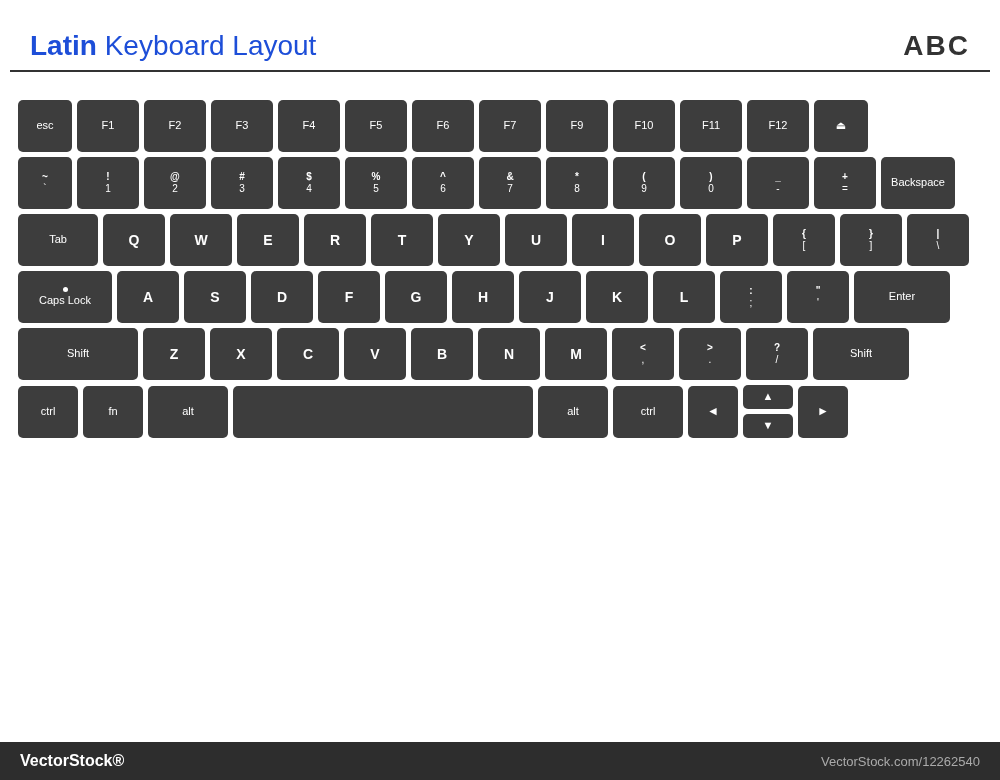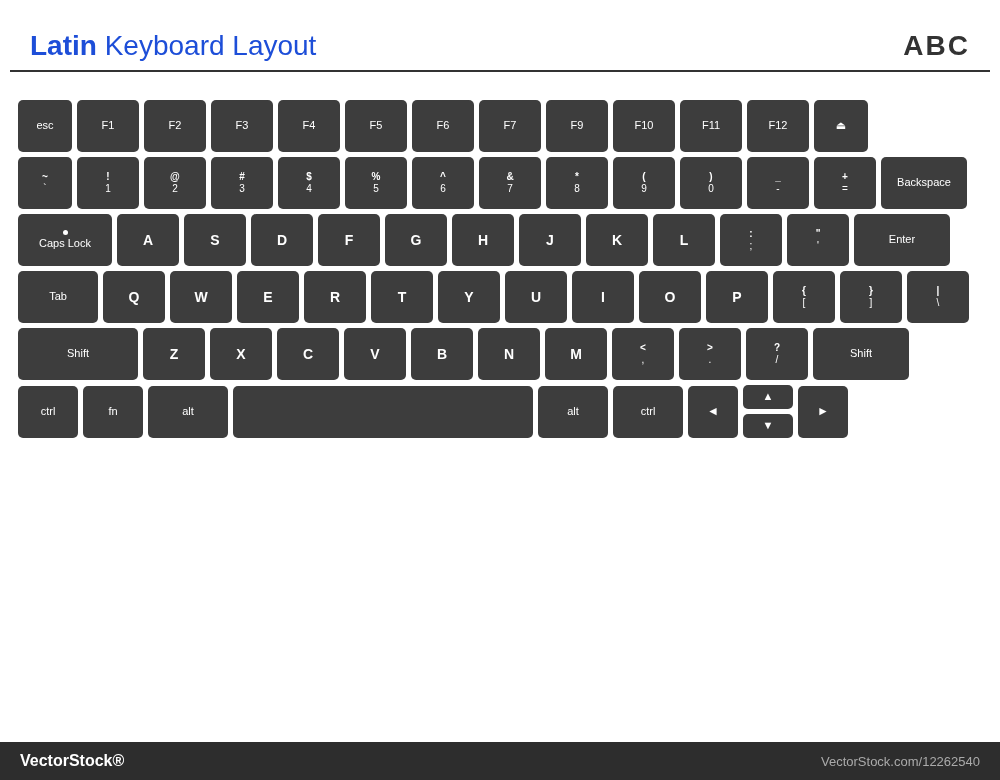--- a/index.html
+++ b/index.html
@@ -81,21 +81,21 @@
     .key .bottom-char {
       font-size: 10px;
     }
 
     .key-esc { width: 54px; }
     .key-f { width: 62px; }
     .key-eject { width: 54px; }
 
     .key-backtick { width: 54px; }
     .key-num { width: 62px; }
-    .key-backspace { width: 86px; font-size: 11px; }
+    .key-backspace { width: 74px; font-size: 11px; }
 
     .key-tab { width: 80px; font-size: 11px; }
     .key-letter { width: 62px; font-size: 14px; font-weight: 600; }
     .key-bracket { width: 62px; font-size: 11px; }
     .key-backslash { width: 62px; font-size: 11px; }
 
     .key-capslock { width: 94px; font-size: 11px; }
     .key-caps-letter { width: 62px; }
     .key-enter { width: 96px; font-size: 11px; }
 
@@ -237,45 +237,20 @@
       </div>
       <div class="key key-num">
         <span class="top-char">_</span>
         <span class="bottom-char">-</span>
       </div>
       <div class="key key-num">
         <span class="top-char">+</span>
         <span class="bottom-char">=</span>
       </div>
       <div class="key key-backspace">Backspace</div>
-    </div>
-
-    <div class="key-row">
-      <div class="key key-capslock">
-        <div class="caps-dot"></div>
-        <span>Caps Lock</span>
-      </div>
-      <div class="key key-caps-letter" style="font-size:14px;font-weight:600;">A</div>
-      <div class="key key-caps-letter" style="font-size:14px;font-weight:600;">S</div>
-      <div class="key key-caps-letter" style="font-size:14px;font-weight:600;">D</div>
-      <div class="key key-caps-letter" style="font-size:14px;font-weight:600;">F</div>
-      <div class="key key-caps-letter" style="font-size:14px;font-weight:600;">G</div>
-      <div class="key key-caps-letter" style="font-size:14px;font-weight:600;">H</div>
-      <div class="key key-caps-letter" style="font-size:14px;font-weight:600;">J</div>
-      <div class="key key-caps-letter" style="font-size:14px;font-weight:600;">K</div>
-      <div class="key key-caps-letter" style="font-size:14px;font-weight:600;">L</div>
-      <div class="key key-bracket">
-        <span class="top-char">:</span>
-        <span class="bottom-char">;</span>
-      </div>
-      <div class="key key-bracket">
-        <span class="top-char">"</span>
-        <span class="bottom-char">'</span>
-      </div>
-      <div class="key key-enter">Enter</div>
     </div>
 
     <div class="key-row">
       <div class="key key-tab">Tab</div>
       <div class="key key-letter">Q</div>
       <div class="key key-letter">W</div>
       <div class="key key-letter">E</div>
       <div class="key key-letter">R</div>
       <div class="key key-letter">T</div>
       <div class="key key-letter">Y</div>
@@ -291,20 +266,45 @@
         <span class="top-char">}</span>
         <span class="bottom-char">]</span>
       </div>
       <div class="key key-backslash">
         <span class="top-char">|</span>
         <span class="bottom-char">\</span>
       </div>
     </div>
 
     <div class="key-row">
+      <div class="key key-capslock">
+        <div class="caps-dot"></div>
+        <span>Caps Lock</span>
+      </div>
+      <div class="key key-caps-letter" style="font-size:14px;font-weight:600;">A</div>
+      <div class="key key-caps-letter" style="font-size:14px;font-weight:600;">S</div>
+      <div class="key key-caps-letter" style="font-size:14px;font-weight:600;">D</div>
+      <div class="key key-caps-letter" style="font-size:14px;font-weight:600;">F</div>
+      <div class="key key-caps-letter" style="font-size:14px;font-weight:600;">G</div>
+      <div class="key key-caps-letter" style="font-size:14px;font-weight:600;">H</div>
+      <div class="key key-caps-letter" style="font-size:14px;font-weight:600;">J</div>
+      <div class="key key-caps-letter" style="font-size:14px;font-weight:600;">K</div>
+      <div class="key key-caps-letter" style="font-size:14px;font-weight:600;">L</div>
+      <div class="key key-bracket">
+        <span class="top-char">:</span>
+        <span class="bottom-char">;</span>
+      </div>
+      <div class="key key-bracket">
+        <span class="top-char">"</span>
+        <span class="bottom-char">'</span>
+      </div>
+      <div class="key key-enter">Enter</div>
+    </div>
+
+    <div class="key-row">
       <div class="key key-shift-l">Shift</div>
       <div class="key key-shift-letter">Z</div>
       <div class="key key-shift-letter">X</div>
       <div class="key key-shift-letter">C</div>
       <div class="key key-shift-letter">V</div>
       <div class="key key-shift-letter">B</div>
       <div class="key key-shift-letter">N</div>
       <div class="key key-shift-letter">M</div>
       <div class="key key-angle">
         <span class="top-char">&lt;</span>

